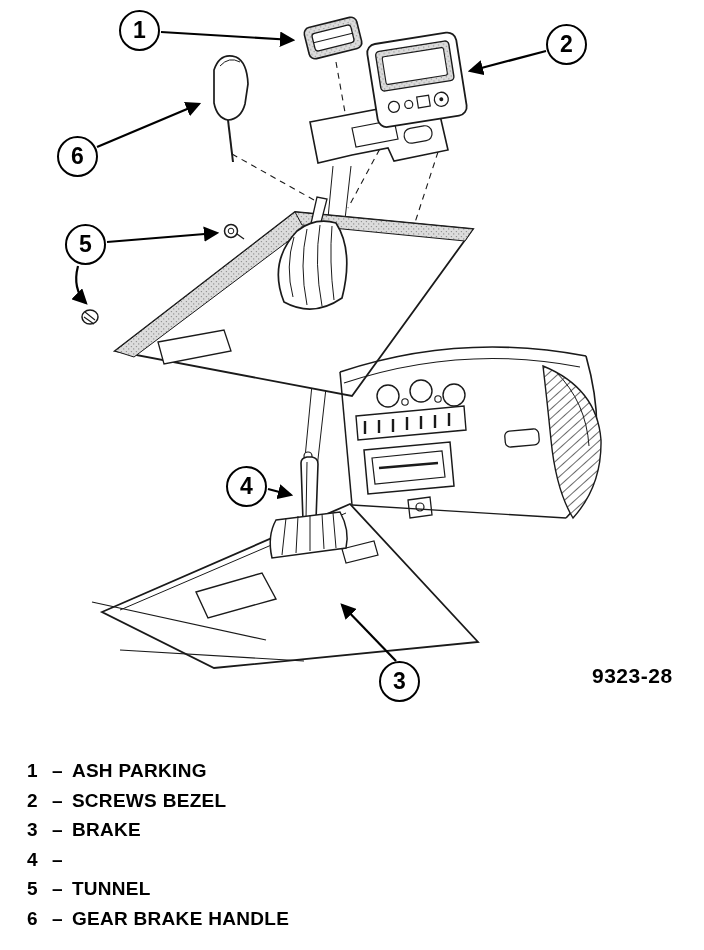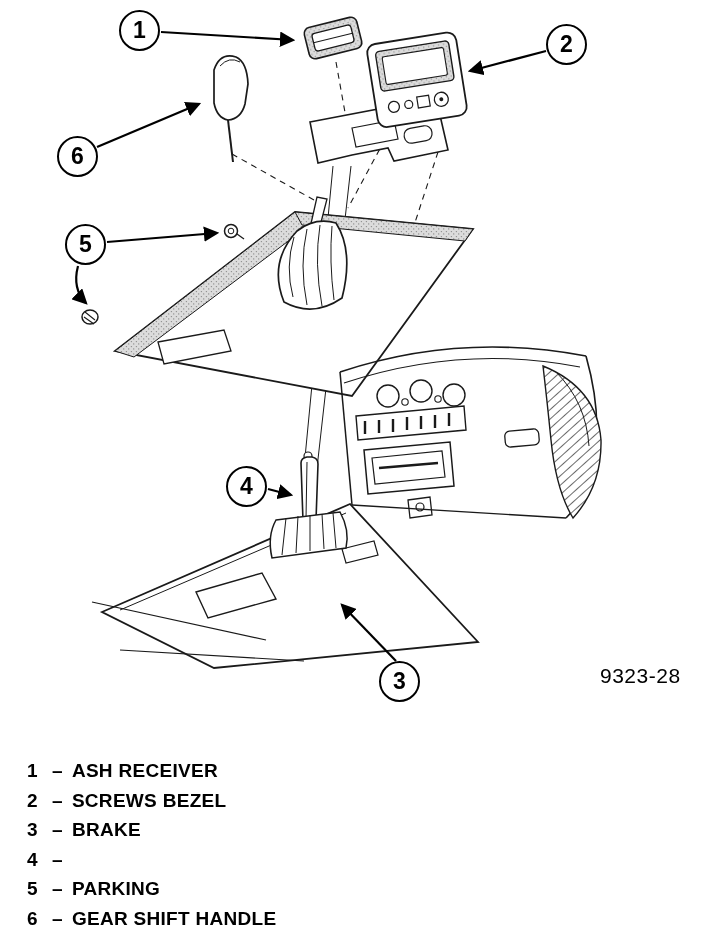--- a/index.html
+++ b/index.html
@@ -2,21 +2,21 @@
 <html><head>
 <meta charset="utf-8">
 <style>
   html,body{margin:0;padding:0;background:#fff;}
   .page{position:relative;width:704px;height:950px;background:#fff;overflow:hidden;
         font-family:"Liberation Sans",sans-serif;color:#000;}
   .drawing-svg{position:absolute;left:0;top:0;}
   .callout{position:absolute;box-sizing:border-box;width:41px;height:41px;border:2.5px solid #000;
            border-radius:50%;background:#fff;display:flex;align-items:center;justify-content:center;
            font-size:23px;font-weight:bold;line-height:1;}
-  .fig-num{position:absolute;left:592px;top:664px;font-size:21px;font-weight:normal;letter-spacing:.5px;margin-left:8px;}
+  .fig-num{position:absolute;left:592px;top:664px;font-size:21px;font-weight:bold;letter-spacing:.5px;}
   .legend{position:absolute;left:27px;top:760px;}
   .legend-row{display:flex;align-items:baseline;height:29.5px;font-size:19px;font-weight:bold;letter-spacing:.3px;}
   .legend-num{min-width:16px;}
   .legend-sep{margin:0 9px;}
 </style>
 </head>
 <body>
 
 <div class="page">
 
@@ -161,41 +161,41 @@
   <div class="callout" style="left:65px;top:224px">5</div>
   <div class="callout" style="left:226px;top:466px">4</div>
   <div class="callout" style="left:379px;top:661px">3</div>
 
   <div class="fig-num">9323-28</div>
 
   <div class="legend">
     <div class="legend-row">
       <span class="legend-num">1</span>
       <span class="legend-sep">–</span>
-      <span class="legend-label">ASH RECEIVER</span>
+      <span class="legend-label">ASH PARKING</span>
     </div>
     <div class="legend-row">
       <span class="legend-num">2</span>
       <span class="legend-sep">–</span>
       <span class="legend-label">SCREWS BEZEL</span>
     </div>
     <div class="legend-row">
       <span class="legend-num">3</span>
       <span class="legend-sep">–</span>
       <span class="legend-label">BRAKE</span>
     </div>
     <div class="legend-row">
       <span class="legend-num">4</span>
       <span class="legend-sep">–</span>
     </div>
     <div class="legend-row">
       <span class="legend-num">5</span>
       <span class="legend-sep">–</span>
-      <span class="legend-label">PARKING</span>
+      <span class="legend-label">TUNNEL</span>
     </div>
     <div class="legend-row">
       <span class="legend-num">6</span>
       <span class="legend-sep">–</span>
-      <span class="legend-label">GEAR SHIFT HANDLE</span>
+      <span class="legend-label">GEAR BRAKE HANDLE</span>
     </div>
   </div>
 
 </div>
 
 </body></html>

